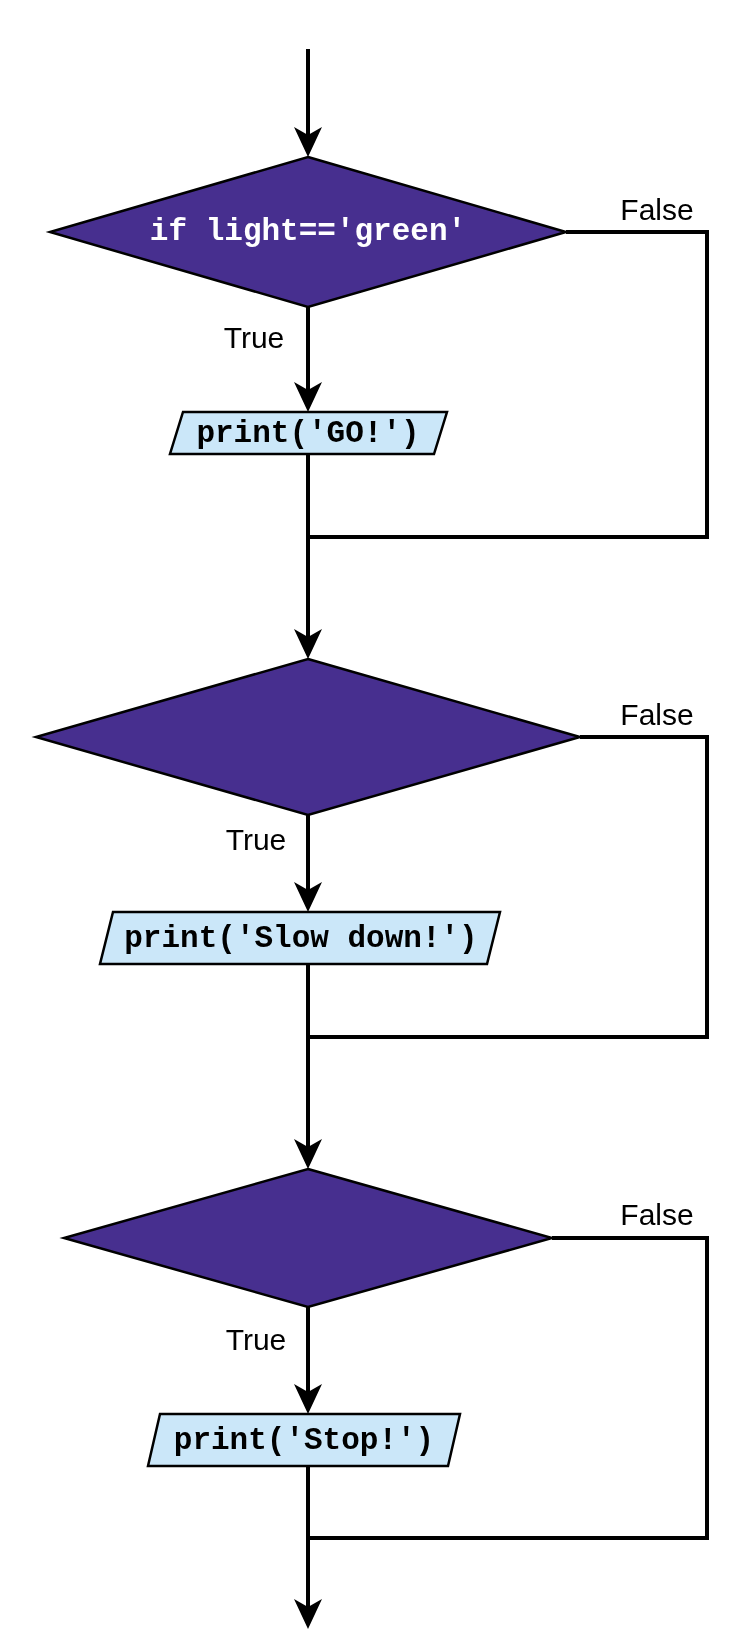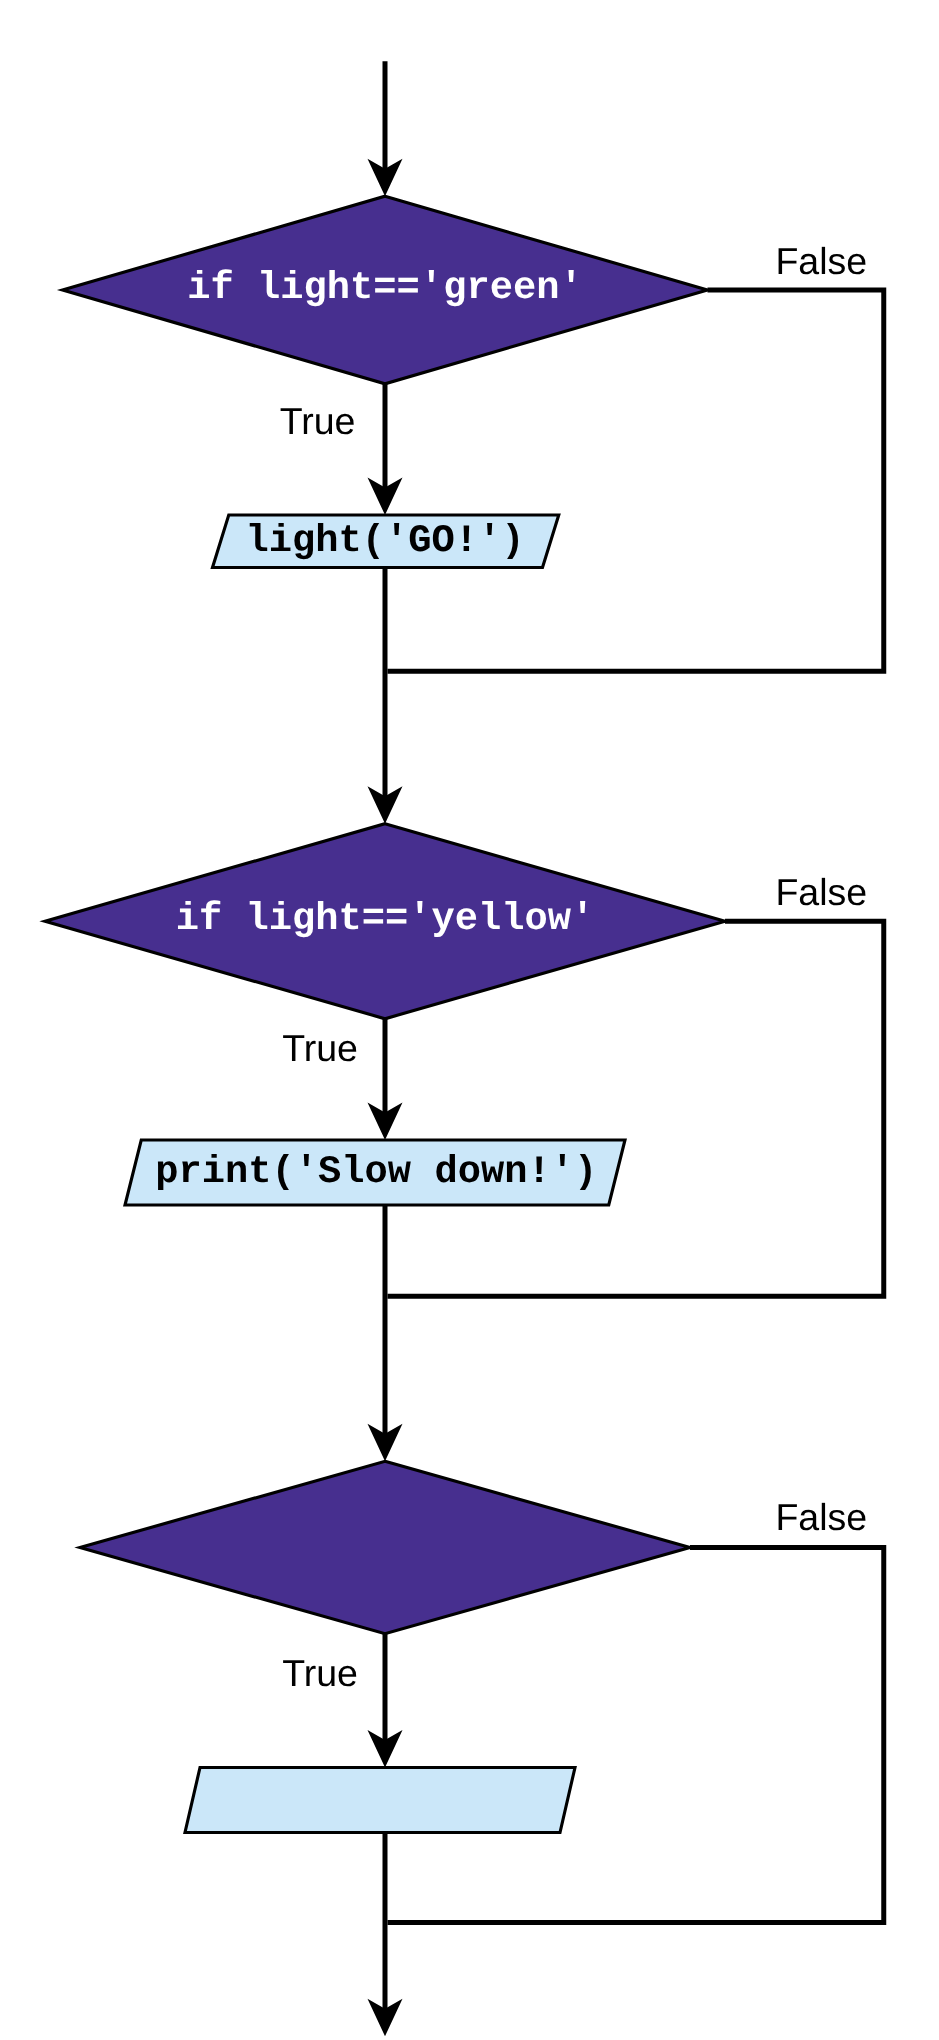--- a/index.html
+++ b/index.html
@@ -84,23 +84,23 @@
     <g stroke="#000000" stroke-width="2.5">
       <polygon points="183,383 447,383 434,425 170,425" fill="#cbe7f9"></polygon>
       <polygon points="113,883 500,883 487,935 100,935" fill="#cbe7f9"></polygon>
       <polygon points="160,1385 460,1385 448,1437 148,1437" fill="#cbe7f9"></polygon>
     </g>
   </svg>
 
   <div class="lbl code on-decision" style="left:308px; top:202px;">if light=='green'</div>
   <div class="lbl branch-label" style="left:254px; top:309px;">True</div>
   <div class="lbl branch-label" style="left:657px; top:181px;">False</div>
-  <div class="lbl code" style="left:308px; top:404px;">light('GO!')</div>
+  <div class="lbl code" style="left:308px; top:404px;">print('GO!')</div>
 
-  <div class="lbl code on-decision" style="left:308px; top:707px;">if light=='yellow'</div>
   <div class="lbl branch-label" style="left:256px; top:811px;">True</div>
   <div class="lbl branch-label" style="left:657px; top:686px;">False</div>
   <div class="lbl code" style="left:301px; top:909px;text-align:right;">print('Slow down!')</div>
 
   <div class="lbl branch-label" style="left:256px; top:1311px;">True</div>
   <div class="lbl branch-label" style="left:657px; top:1186px;">False</div>
+  <div class="lbl code" style="left:304px; top:1411px;">print('Stop!')</div>
 
 </div>
 
 </body></html>

